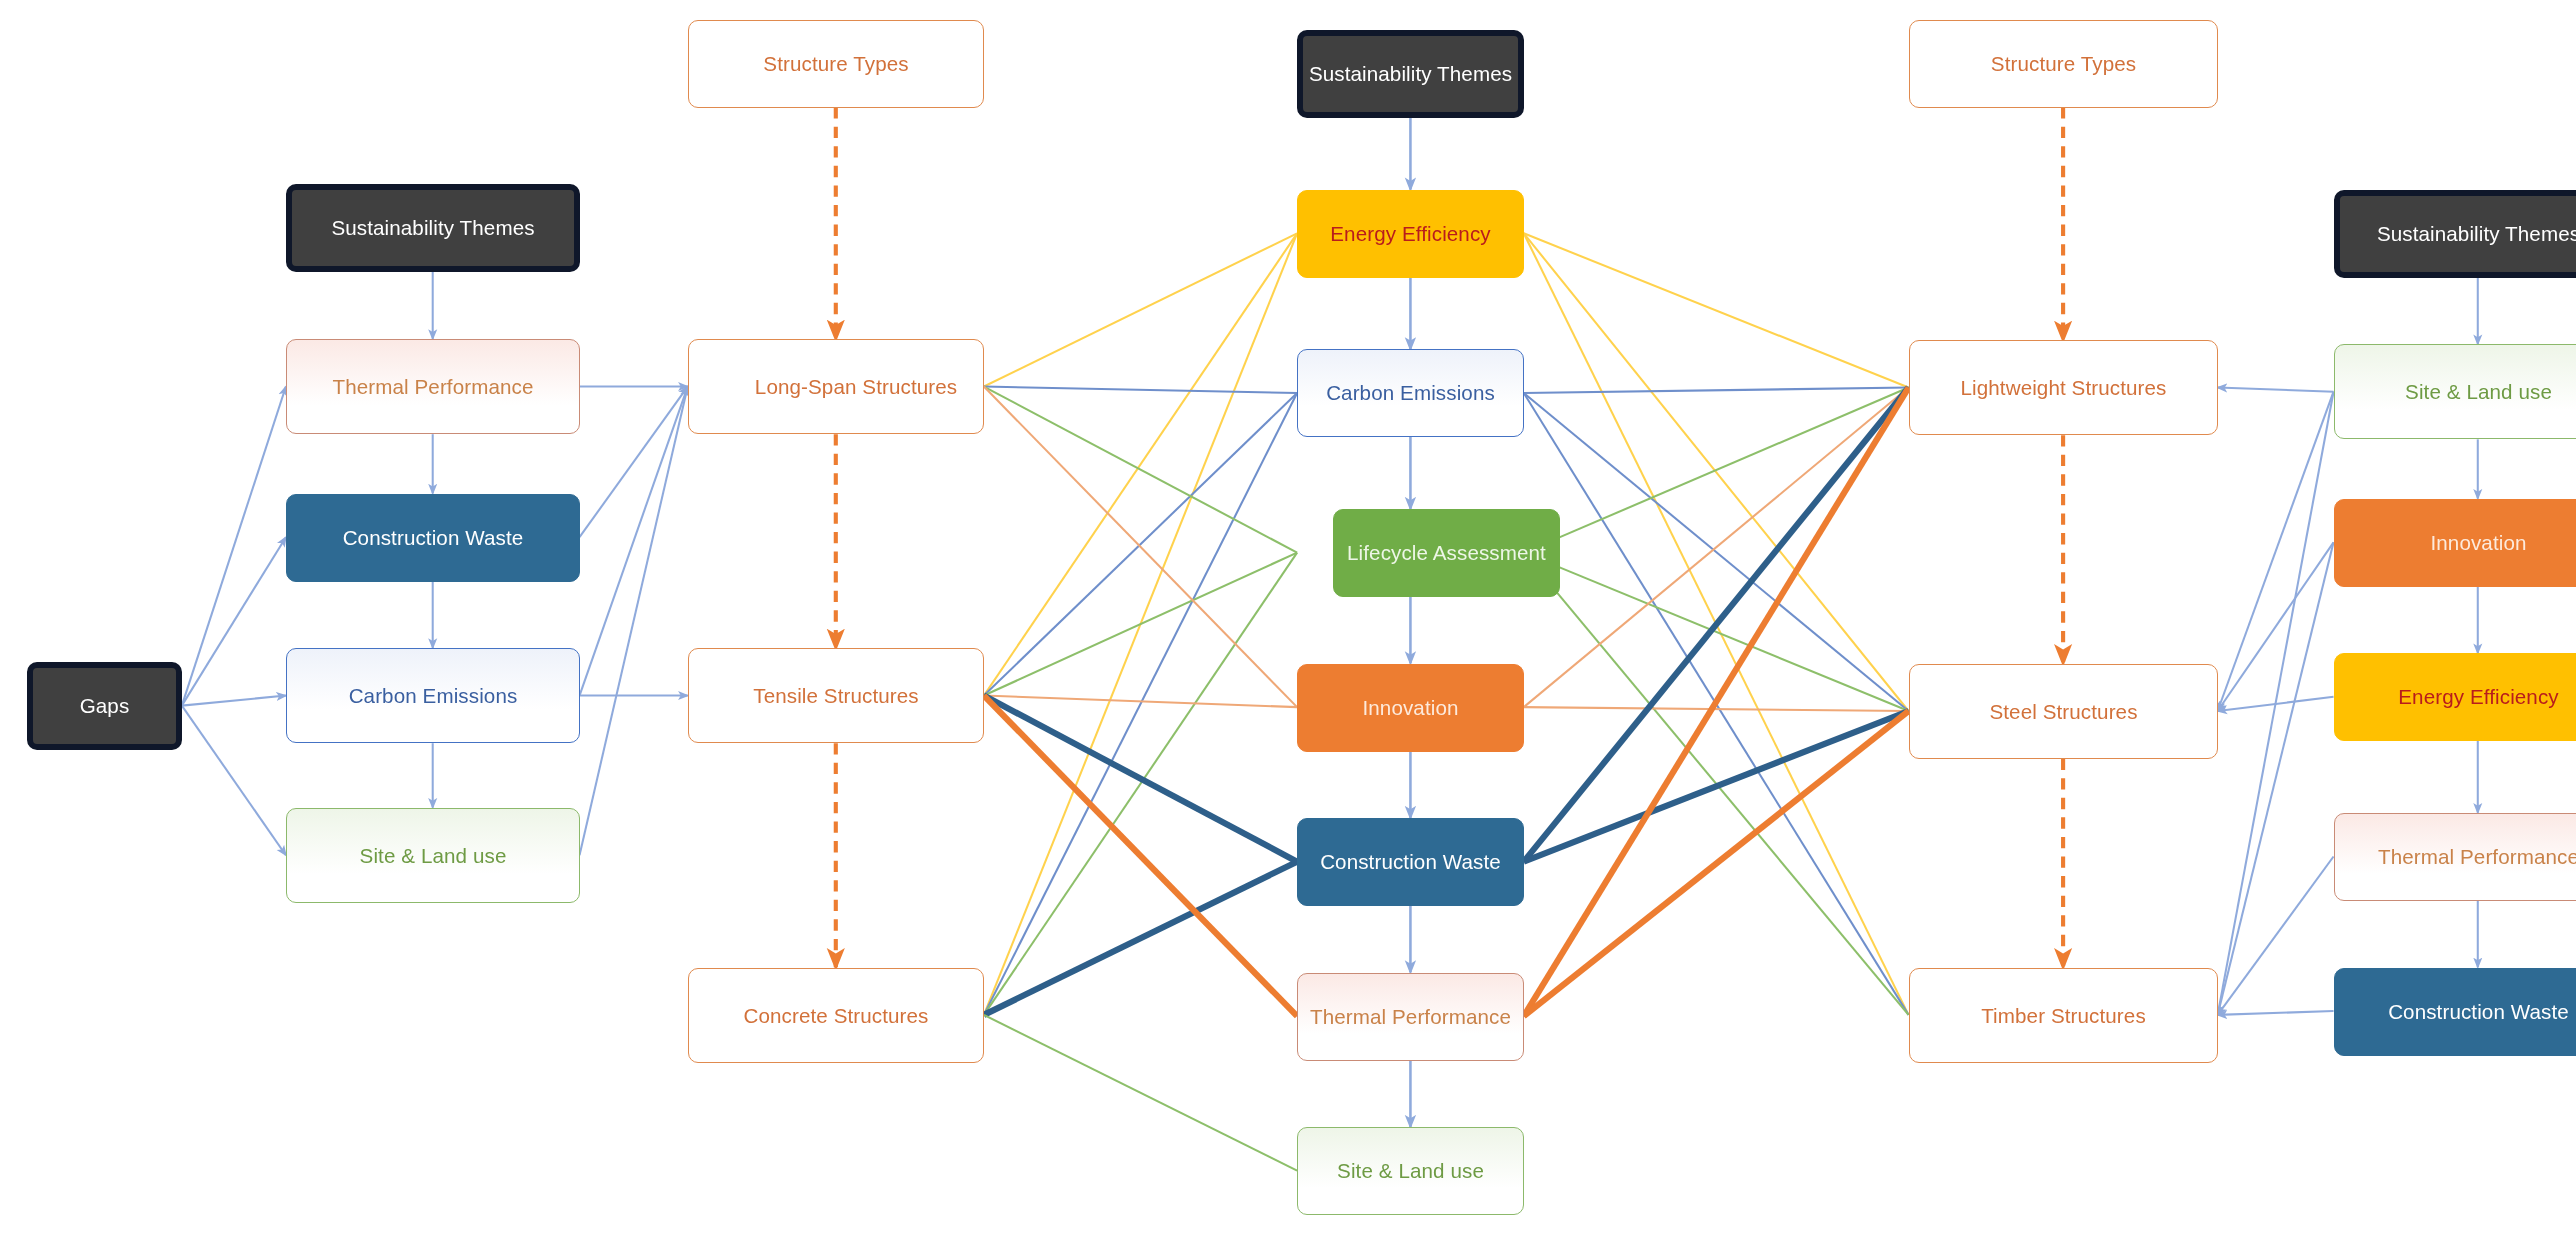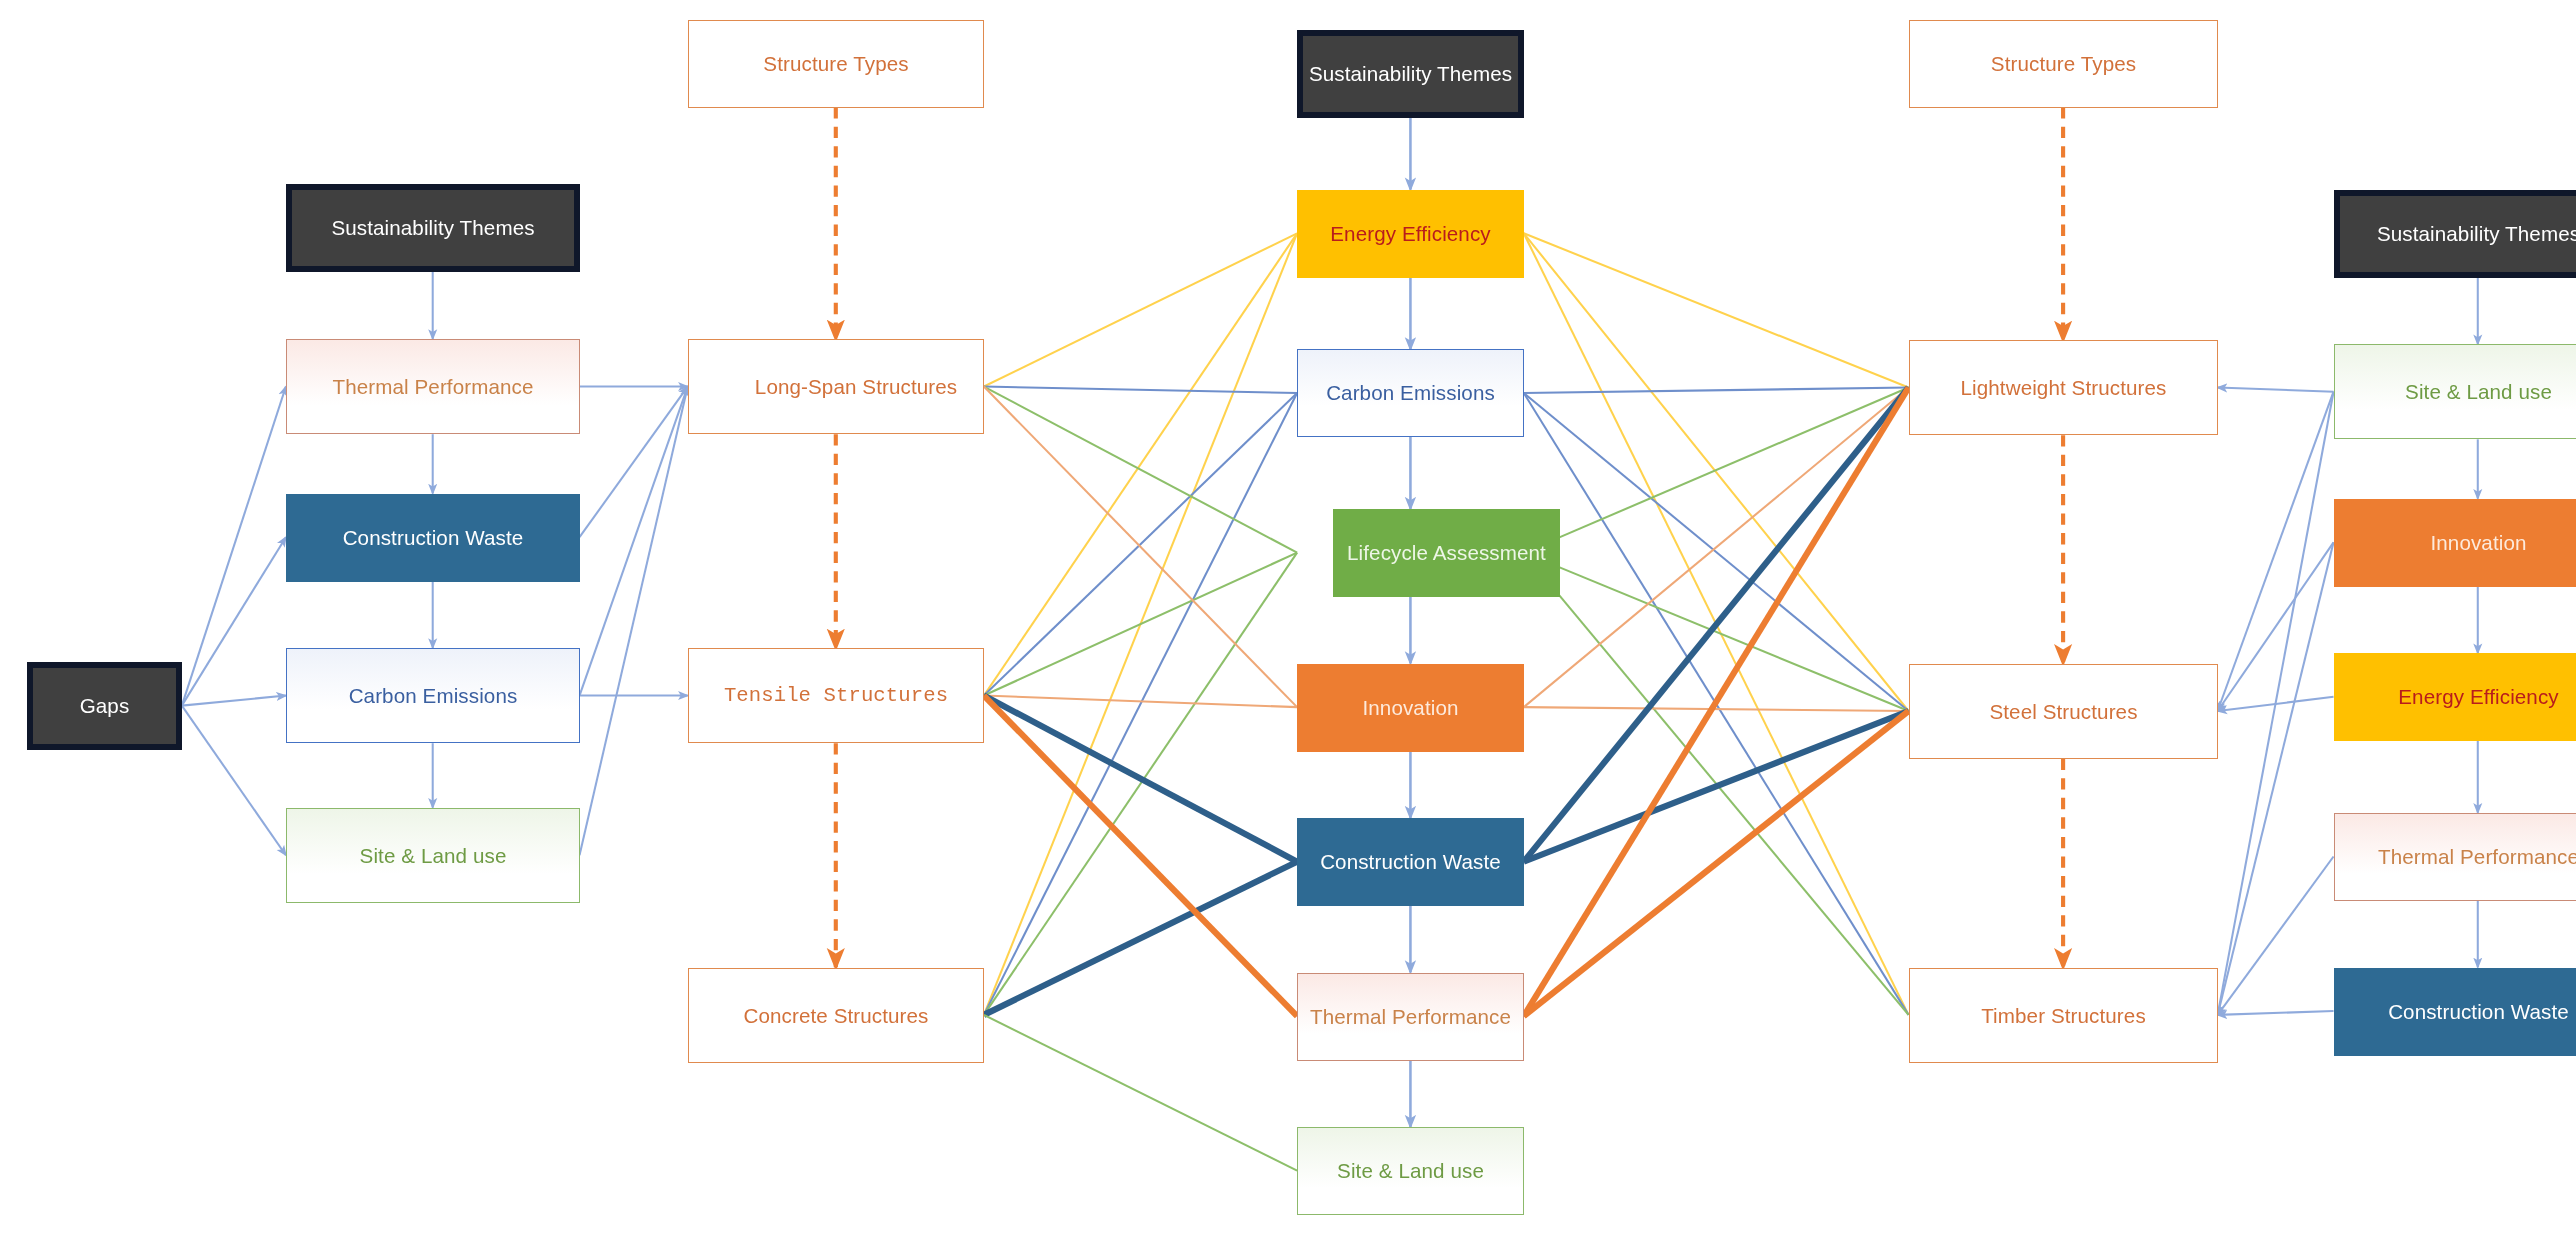--- a/index.html
+++ b/index.html
@@ -1,20 +1,20 @@
 <!DOCTYPE html>
 <html style="font-size:8.2px"><head>
 <meta charset="utf-8">
 <style>
   html,body{margin:0;padding:0;background:#fff;}
   body{width:2911px;height:1250px;overflow:hidden;font-family:"Liberation Sans",sans-serif;}
   #stage{position:relative;width:2911px;height:1250px;background:#ffffff;}
   svg.edges{position:absolute;left:0;top:0;width:2911px;height:1250px;pointer-events:none;}
   .node{position:absolute;box-sizing:border-box;display:flex;align-items:center;justify-content:center;text-align:center;
-        font-size:20.6px;line-height:1.15;letter-spacing:0.1px;}
+        font-size:20.6px;line-height:1.15;letter-spacing:0.1px;border-radius:10px;}
   .node span{display:block;padding:0 5.2px;}
   
   .f-blue   {background:#404040;border:6px solid #0f172a;color:#ffffff;}
   .f-yellow {background:#FFC000;border:1px solid #FFC000;color:#b91c1c;}
   .f-green  {background:#70AD47;border:1px solid #70AD47;color:#EDF6E6;}
   .f-orange {background:#ED7D31;border:1px solid #ED7D31;color:#FDEADC;}
   .f-navy   {background:#2E6A93;border:1px solid #2E6A93;color:#ffffff;}
   .o-blue   {background:linear-gradient(180deg,#eef2fa 0%,#ffffff 65%);border:1px solid #4472C4;color:#3A5FA0;}
   .o-green  {background:linear-gradient(180deg,#eef5e8 0%,#ffffff 70%);border:1px solid #8CB96B;color:#6E9B44;}
   .o-plain  {background:#ffffff;border:1px solid #E08A4E;color:#D2713A;}
@@ -126,21 +126,21 @@
       </div>
       <div class="node o-green" style="left: 286px; top: 808px; width: 294px; height: 95px;">
         <span>Site &amp; Land use</span>
       </div>
       <div class="node o-plain" style="left: 688px; top: 19.6px; width: 296px; height: 88px;">
         <span>Structure Types</span>
       </div>
       <div class="node o-plain" style="left: 688px; top: 339px; width: 296px; height: 95px; padding-left: 40px;">
         <span>Long-Span Structures</span>
       </div>
-      <div class="node o-plain" style="left: 688px; top: 648px; width: 296px; height: 95px; font-family: Liberation Mono, monospace;">
+      <div class="node o-plain" style="left: 688px; top: 648px; width: 296px; height: 95px;">
         <span>Tensile Structures</span>
       </div>
       <div class="node o-plain" style="left: 688px; top: 968px; width: 296px; height: 95px;">
         <span>Concrete Structures</span>
       </div>
       <div class="node f-blue" style="left: 1297px; top: 30px; width: 227px; height: 88px;">
         <span>Sustainability Themes</span>
       </div>
       <div class="node f-yellow" style="left: 1297px; top: 190px; width: 227px; height: 88px;">
         <span>Energy Efficiency</span>

